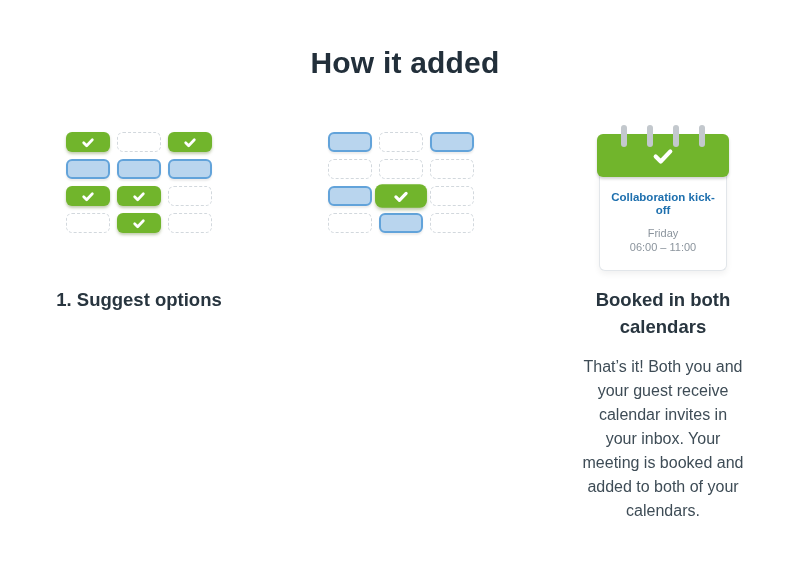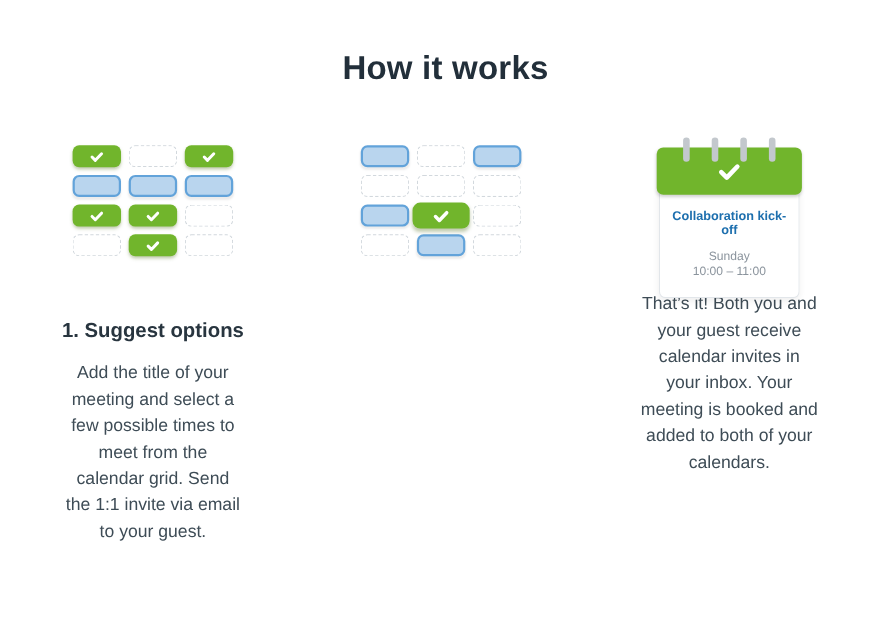--- a/index.html
+++ b/index.html
@@ -127,21 +127,21 @@
     line-height: 24px;
     color: #3e4c56;
     white-space: pre-line;
   }
 </style>
 </head>
 <body>
 
 <div class="page">
 
-  <h1 class="title">How it works</h1>
+  <h1 class="title">How it added</h1>
 
   <div class="columns">
 
     <section class="column">
       <div class="icon-area">
         <div class="slot-grid">
             <div class="tile green">
               <svg viewBox="0 0 24 24">
                 <path d="M4 12.5l5.5 5.5L20 7" fill="none" stroke="#ffffff" stroke-width="5" stroke-linecap="round" stroke-linejoin="round"></path>
               </svg>
@@ -169,27 +169,20 @@
             <div class="tile empty"></div>
             <div class="tile green">
               <svg viewBox="0 0 24 24">
                 <path d="M4 12.5l5.5 5.5L20 7" fill="none" stroke="#ffffff" stroke-width="5" stroke-linecap="round" stroke-linejoin="round"></path>
               </svg>
             </div>
             <div class="tile empty"></div>
           </div>
       </div>
       <h2 class="step-heading">1. Suggest options</h2>
-      <p class="step-body">Add the title of your
-meeting and select a
-few possible times to
-meet from the
-calendar grid. Send
-the 1:1 invite via email
-to your guest.</p>
     </section>
 
     <section class="column">
       <div class="icon-area">
         <div class="slot-grid">
             <div class="tile blue"></div>
             <div class="tile empty"></div>
             <div class="tile blue"></div>
             <div class="tile empty"></div>
             <div class="tile empty"></div>
@@ -217,25 +210,27 @@
             <span class="peg"></span>
             <span class="peg"></span>
           </div>
           <div class="cal-header">
             <svg viewBox="0 0 24 24">
               <path d="M4 12.5l5.5 5.5L20 7" fill="none" stroke="#ffffff" stroke-width="4.5" stroke-linecap="round" stroke-linejoin="round"></path>
             </svg>
           </div>
           <div class="cal-body">
             <div class="event-title">Collaboration kick-off</div>
-            <div class="event-meta">Sunday</div>
-            <div class="event-meta" style="margin-top:0">10:00 – 11:00</div>
+            <div class="event-meta">Friday</div>
+            <div class="event-meta" style="margin-top:0">06:00 – 11:00</div>
           </div>
         </div>
       </div>
+      <h2 class="step-heading">Booked in both
+calendars</h2>
       <p class="step-body">That’s it! Both you and
 your guest receive
 calendar invites in
 your inbox. Your
 meeting is booked and
 added to both of your
 calendars.</p>
     </section>
 
   </div>

